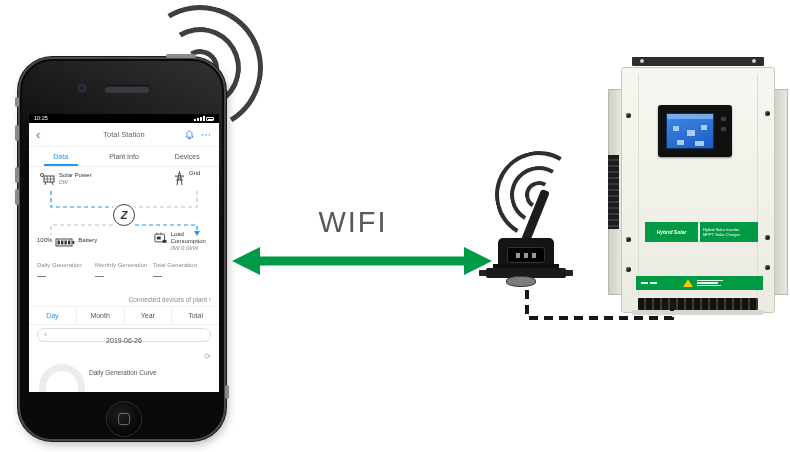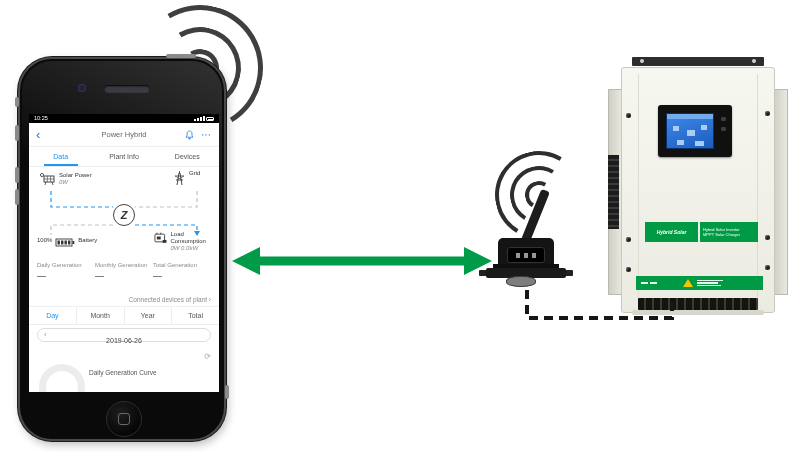--- a/index.html
+++ b/index.html
@@ -182,21 +182,21 @@
           <i style="height:2px"></i>
           <i style="height:3px"></i>
           <i style="height:4px"></i>
           <i style="height:5px"></i>
           <span class="batt"></span>
         </span>
       </div>
 
       <div class="navbar">
         <span class="back">‹</span>
-        <span class="nav-title">Power Hybrid</span>
+        <span class="nav-title">Total Station</span>
         <span class="nav-right">
           <span class="bell">
             <svg width="9" height="10" viewBox="0 0 9 10">
                 <path d="M4.5 1 C2.6 1 2 2.4 2 4 L2 6 L1 7.2 L8 7.2 L7 6 L7 4 C7 2.4 6.4 1 4.5 1 Z M3.5 8.2 a1 1 0 0 0 2 0 Z" fill="none" stroke="#2a7de1" stroke-width="0.8"></path>
               </svg>
           </span>
           <span class="more">⋯</span>
         </span>
       </div>
 
@@ -302,20 +302,21 @@
       </div>
 
       <div class="curve">
         <div class="gauge"></div>
         <div class="curve-title">Daily Generation Curve</div>
       </div>
 
     </div>
   </div>
 
+  <div class="wifi-label">WIFI</div>
   <svg class="arrow-svg" width="264" height="34" viewBox="0 0 264 34">
     <polygon points="2,17 30,3 30,12.5 234,12.5 234,3 262,17 234,31 234,21.5 30,21.5 30,31" fill="#009B48"></polygon>
   </svg>
 
   <div>
     <div class="wave nw" style="left:525px; top:181px; width:28px; height:28px; border-width:4px; position:absolute;"></div>
     <div class="wave nw" style="left:510px; top:166px; width:58px; height:58px; border-width:4px; position:absolute;"></div>
     <div class="wave nw" style="left:495px; top:151px; width:88px; height:88px; border-width:4px; position:absolute;"></div>
   </div>
   <div>

